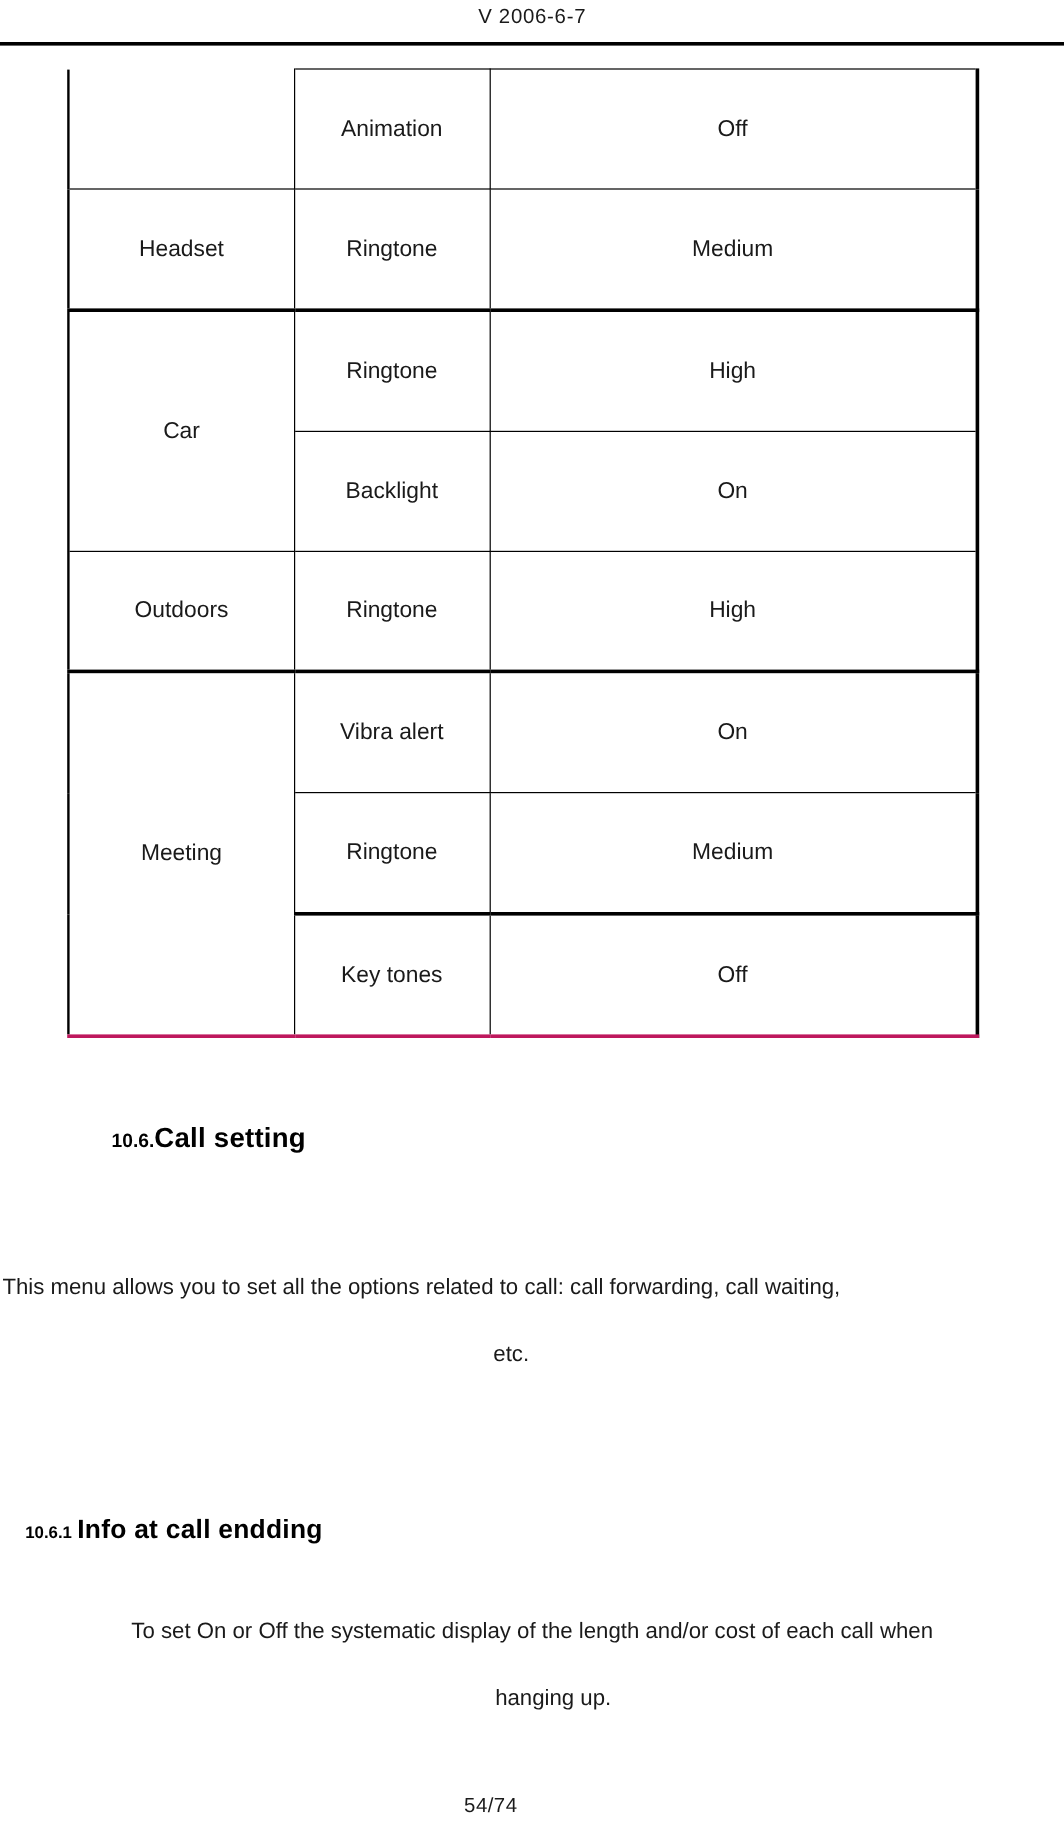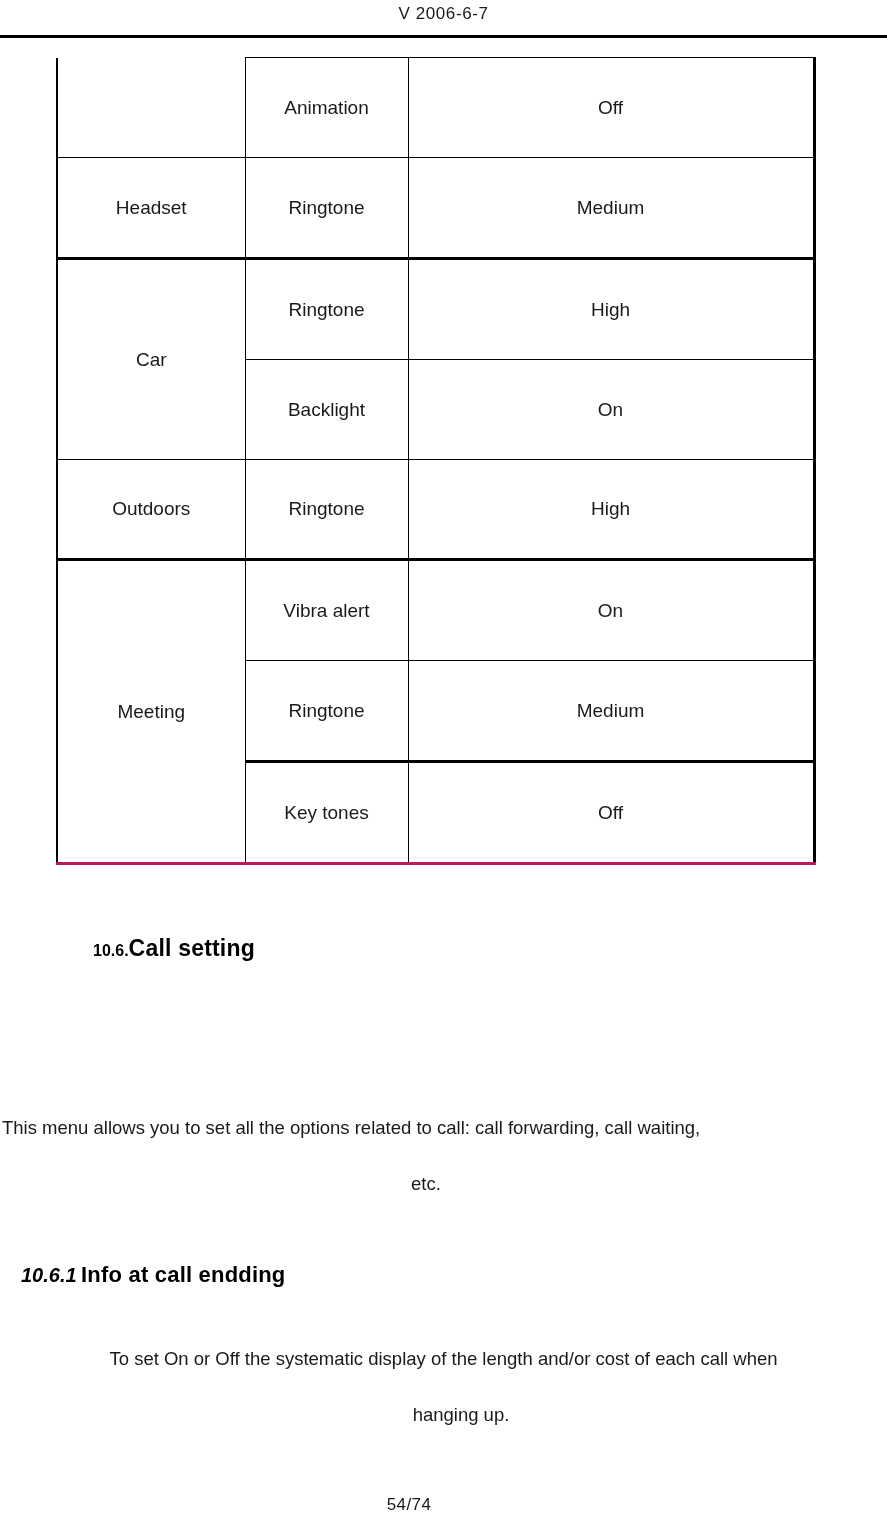--- a/index.html
+++ b/index.html
@@ -98,41 +98,40 @@
     letter-spacing: 0.2px;
   }
 
   .heading-l3 {
     position: absolute;
     left: 21px;
     top: 1262px;
     white-space: nowrap;
   }
   .heading-l3 .num {
-    font-size: 20px;
-    font-weight: bold;
-    font-style: italic;
+    font-size: 14px;
+    font-weight: bold;
   }
   .heading-l3 .ttl {
     font-size: 22px;
     font-weight: bold;
     letter-spacing: 0.2px;
   }
 
   
   .para {
     position: absolute;
     font-size: 18.5px;
     line-height: 56px;
     text-align: center;
     color: #1a1a1a;
   }
   .para-1 {
     left: 0;
-    top: 1100px;
+    top: 1044px;
     width: 852px;
   }
   .para-1 .line-a { display: block; text-align: left; padding-left: 2px; }
   .para-1 .line-b { display: block; }
 
   .para-2 {
     left: 0;
     top: 1331px;
     width: 887px;
   }

